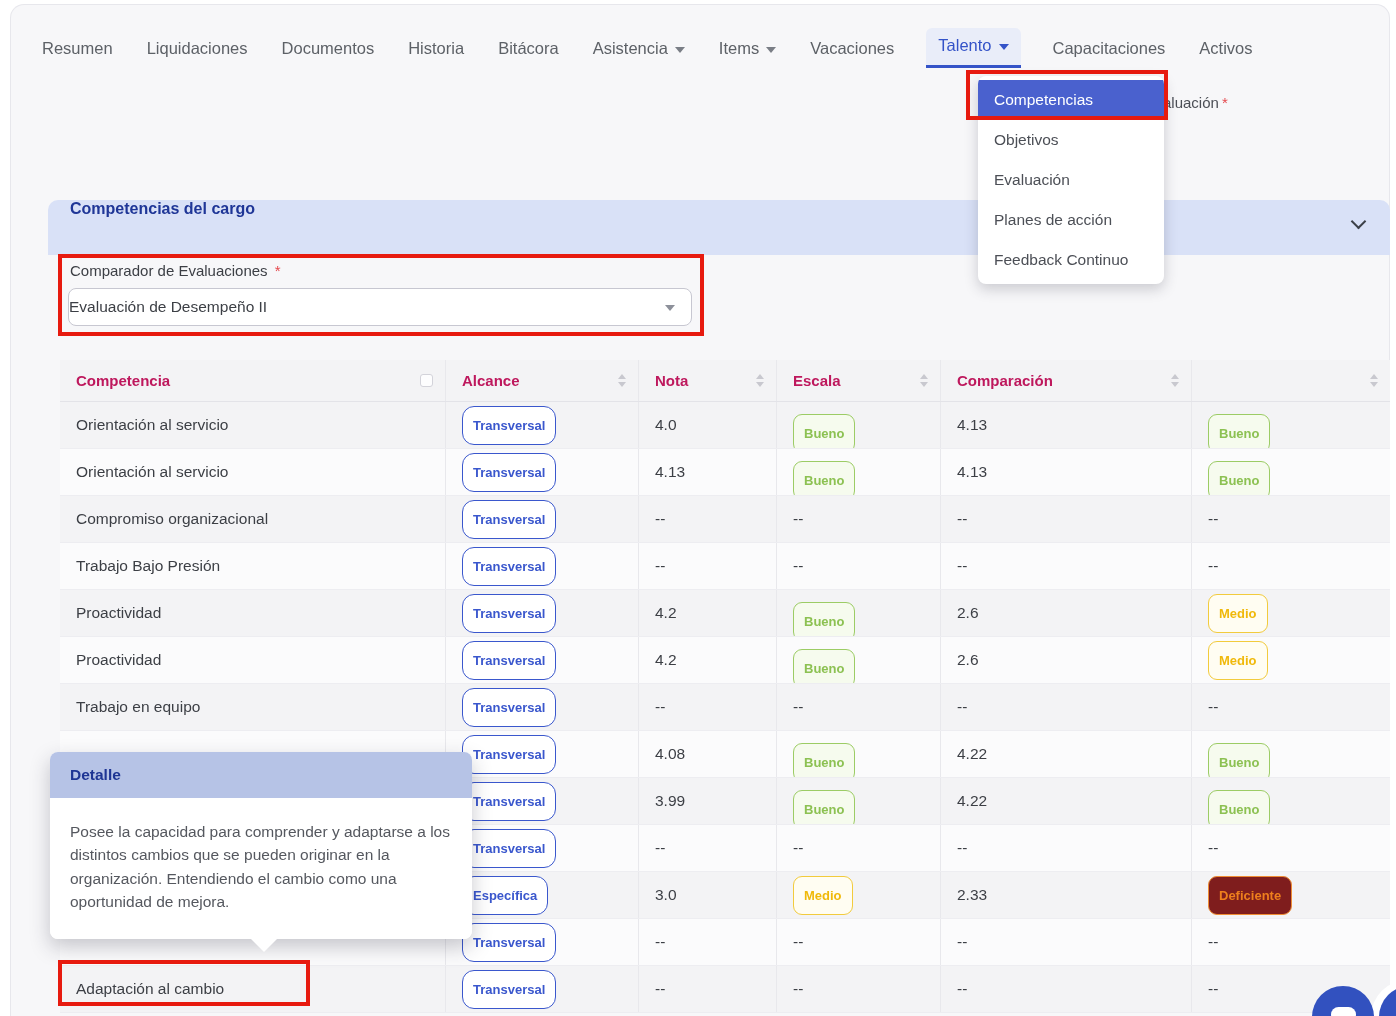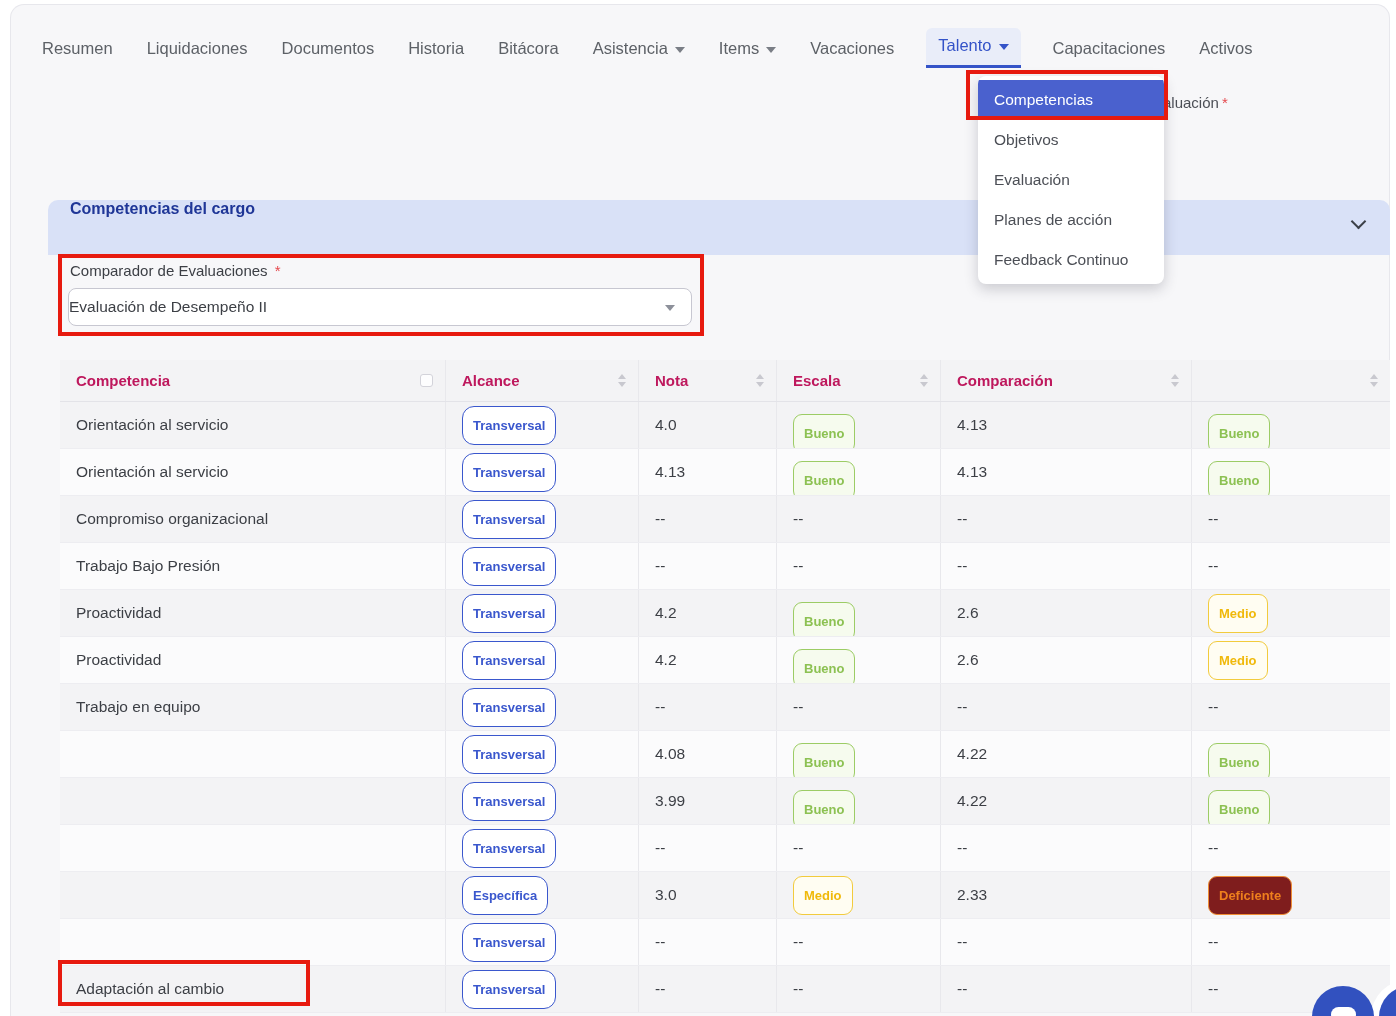--- a/index.html
+++ b/index.html
@@ -500,20 +500,27 @@
           <div class="td">
             <span>--</span>
           </div>
           <div class="td">
             <span>--</span>
           </div>
         </div>
       </div>
   </div>
 
+  <div class="tooltip">
+    <div class="tooltip-header">
+      <span class="tooltip-title">Detalle</span>
+    </div>
+    <div class="tooltip-body">Posee la capacidad para comprender y adaptarse a los distintos cambios que se pueden originar en la organización. Entendiendo el cambio como una oportunidad de mejora.</div>
+    <div class="tooltip-arrow"></div>
+  </div>
 
   <div class="anno" id="anno-menu"></div>
   <div class="anno" id="anno-comparador"></div>
   <div class="anno" id="anno-row"></div>
 
   <div class="chat-ring"></div>
   <div class="chat-btn" id="chat-main">
     <span class="bubble"></span>
   </div>
   <div class="chat-btn" id="chat-side"></div>

